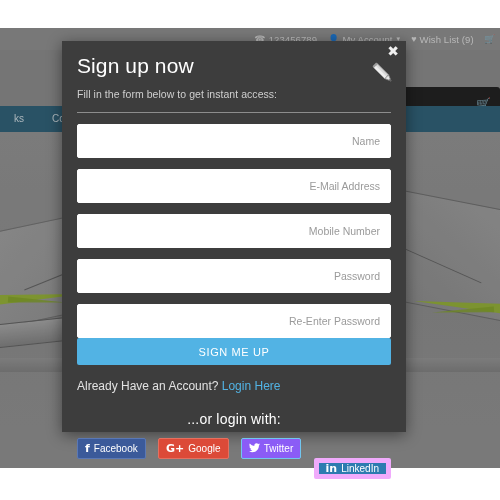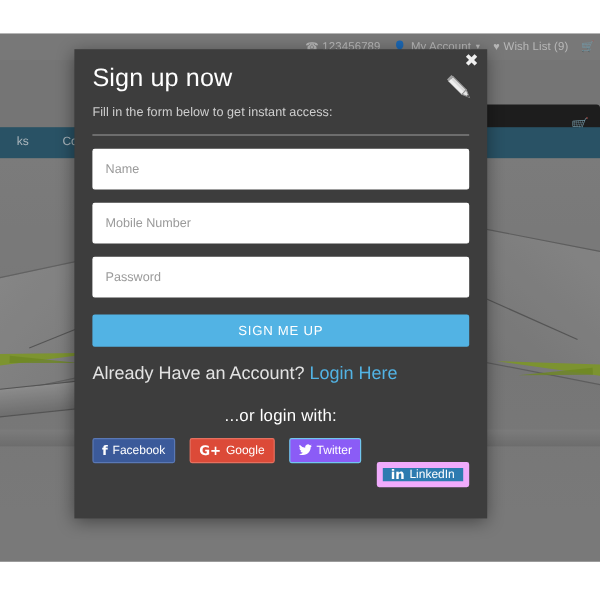--- a/index.html
+++ b/index.html
@@ -297,41 +297,41 @@
     margin-top: 11px;
     background: #ffffff;
     border: 1px solid #ffffff;
     border-radius: 2px;
     box-sizing: border-box;
     padding: 16px 10px;
     font-family: "Liberation Sans", sans-serif;
     font-size: 10.5px;
     color: #333333;
     outline: none;
+    text-align: right;
   }
   .field::placeholder { color: #9a9a9a; opacity: 1; }
 
   .submit {
     display: block;
     width: 100%;
     height: 27px;
-    margin-top: 14px;
     background: #52b3e4;
     border: none;
     border-radius: 2px;
     color: #ffffff;
     font-family: "Liberation Sans", sans-serif;
     font-size: 11px;
     letter-spacing: .6px;
     cursor: pointer;
   }
 
   .acct-line {
     margin-top: 14px;
-    font-size: 15px;
+    font-size: 12px;
     color: #e2e2e2;
   }
   .acct-link {
     color: #52b3e4;
     text-decoration: none;
     cursor: pointer;
   }
 
   .orlogin {
     text-align: center;
@@ -440,22 +440,24 @@
           <polygon points="14.8,26.5 17.2,26.5 16,29" fill="#4a4a4a"></polygon>
           <rect x="13" y="2" width="6" height="2.5" fill="#9e9e9e"></rect>
         </g>
       </svg>
 
       <h1 class="modal-title">Sign up now</h1>
       <p class="modal-sub">Fill in the form below to get instant access:</p>
       <div class="divider"></div>
 
       <input class="field" type="text" placeholder="Name" style="">
+      <input class="field" type="text" placeholder="E-Mail Address" style="">
       <input class="field" type="text" placeholder="Mobile Number" style="">
       <input class="field" type="text" placeholder="Password" style="">
+      <input class="field" type="text" placeholder="Re-Enter Password" style="">
 
       <button class="submit">SIGN ME UP</button>
 
       <div class="acct-line">
         <span>Already Have an Account?</span>
         <a class="acct-link">Login Here</a>
       </div>
 
       <div class="orlogin">...or login with:</div>
 

